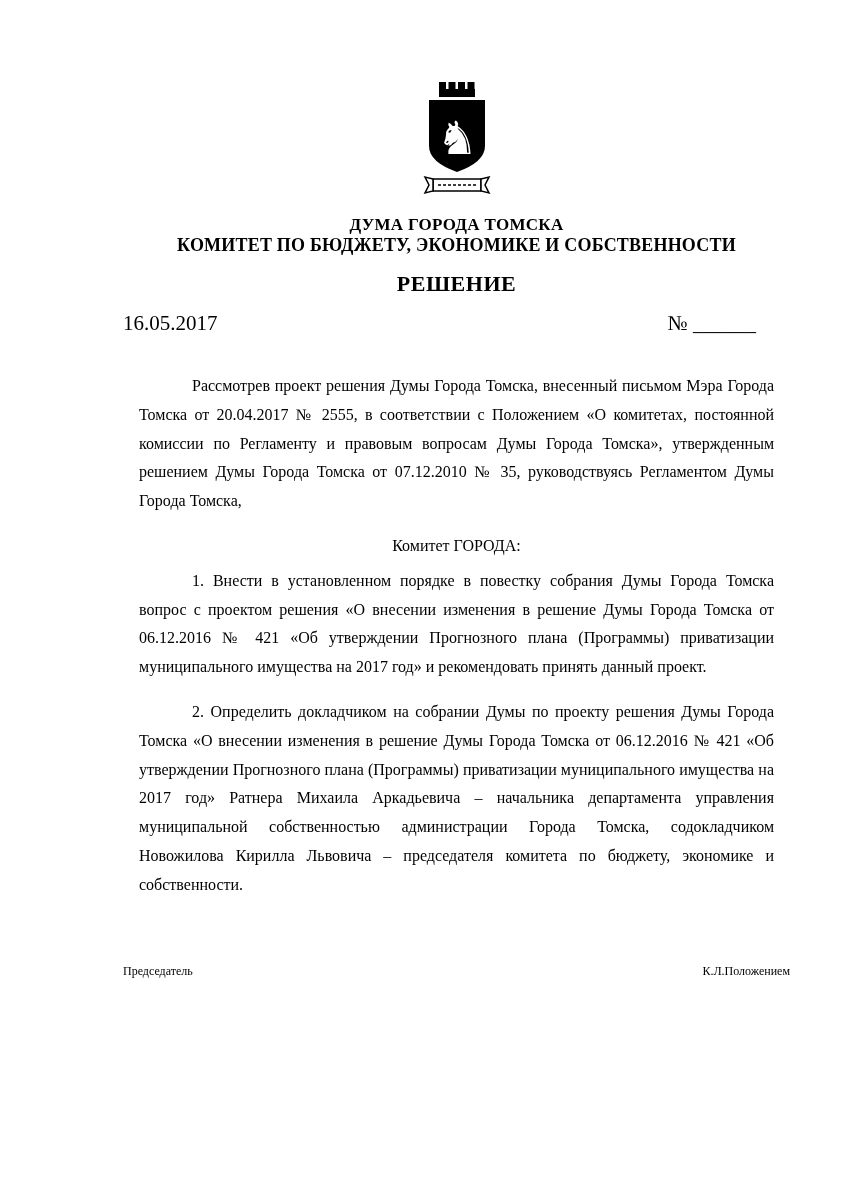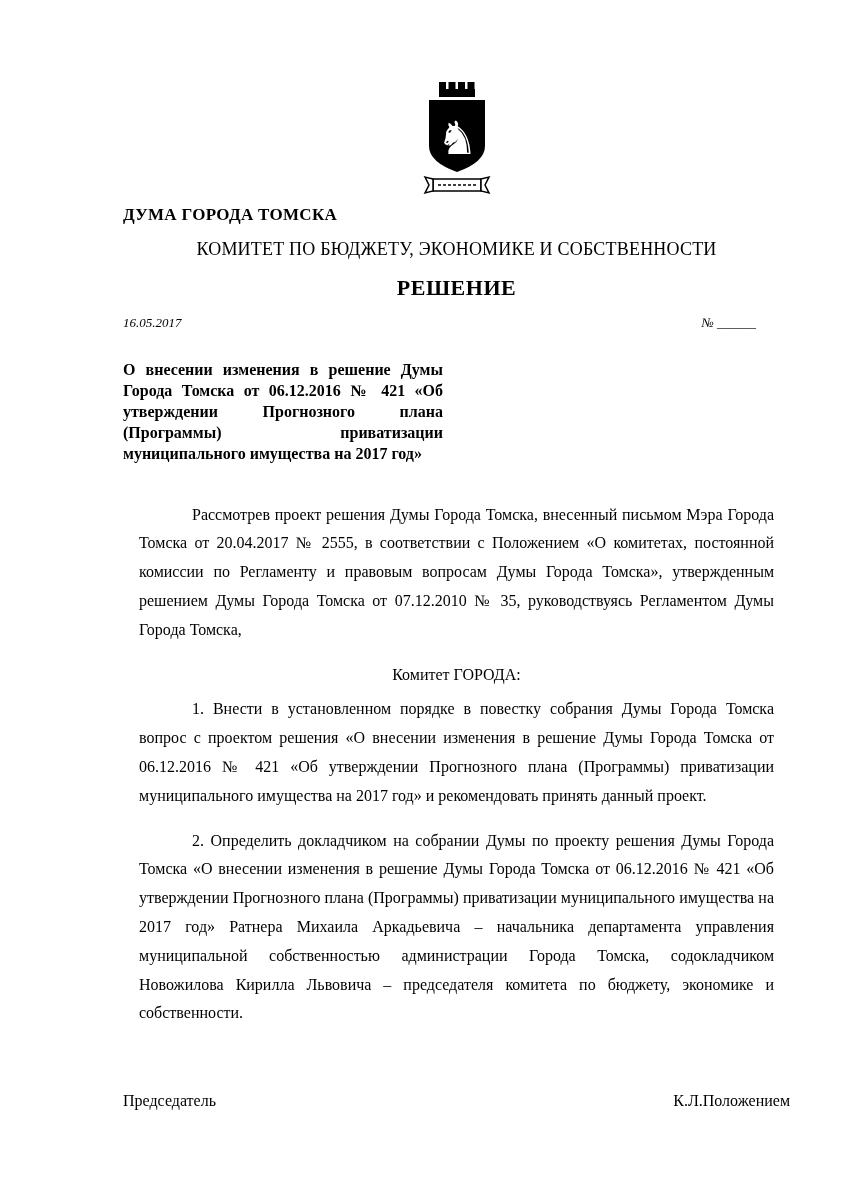--- a/index.html
+++ b/index.html
@@ -17,46 +17,45 @@
     font-family: "Liberation Serif", "DejaVu Serif", serif;
     padding: 80px 60px 40px 123px;
     overflow: hidden;
   }
   .emblem {
     width: 72px;
     margin: 0 auto;
     text-align: center;
   }
   .org-line1 {
+    text-align: center;
     font-weight: bold;
     font-size: 17px;
-    margin-top: 5px;
+    margin-top: 15px;
     letter-spacing: 0.3px;
   }
   .org-line2 {
     text-align: center;
-    font-weight: normal;
+    font-weight: bold;
     font-size: 18px;
-    margin-top: 14px;
     letter-spacing: 0.2px;
   }
   .doc-type {
     text-align: center;
     font-weight: bold;
     font-size: 22px;
     margin-top: 15px;
     letter-spacing: 0.5px;
   }
   .meta-row {
     display: flex;
     justify-content: space-between;
     align-items: flex-end;
-    font-size: 13px;
+    font-size: 21px;
     margin-top: 14px;
-    font-style: italic;
   }
   .doc-number {
     margin-right: 34px;
   }
   .doc-title {
     width: 320px;
     font-weight: bold;
     font-size: 16px;
     line-height: 1.32;
     text-align: justify;
@@ -77,21 +76,21 @@
     line-height: 1.8;
     text-align: center;
     margin: 0;
   }
   .para.item {
     margin-top: 6px;
   }
   .signature-row {
     display: flex;
     justify-content: space-between;
-    font-size: 16px;
+    font-size: 12px;
     margin-top: 64px;
     gap: 28px;
   }
 </style>
 </head>
 <body>
 
 <div class="page">
 
   <div class="emblem">
@@ -120,21 +119,20 @@
 
   <div class="org-line2">КОМИТЕТ ПО БЮДЖЕТУ, ЭКОНОМИКЕ И СОБСТВЕННОСТИ</div>
 
   <div class="doc-type">РЕШЕНИЕ</div>
 
   <div class="meta-row">
     <span class="doc-date">16.05.2017</span>
     <span class="doc-number">№ ______</span>
   </div>
 
-  <div class="doc-title">О внесении изменения в решение Думы Города Томска от 06.12.2016 № 421 «Об утверждении Прогнозного плана (Программы) приватизации муниципального имущества на 2017 год»</div>
 
   <p class="para preamble">Рассмотрев проект решения Думы Города Томска, внесенный письмом Мэра Города Томска от 20.04.2017 № 2555, в соответствии с Положением «О комитетах, постоянной комиссии по Регламенту и правовым вопросам Думы Города Томска», утвержденным решением Думы Города Томска от 07.12.2010 № 35, руководствуясь Регламентом Думы Города Томска,</p>
 
   <p class="resolved-heading">Комитет ГОРОДА:</p>
 
   <p class="para item">1.  Внести в установленном порядке в повестку собрания Думы Города Томска вопрос с проектом решения «О внесении изменения в решение Думы Города Томска от 06.12.2016 № 421 «Об утверждении Прогнозного плана (Программы) приватизации муниципального имущества на 2017 год» и рекомендовать принять данный проект.</p>
 
   <p class="para item">2. Определить докладчиком на собрании Думы по проекту решения Думы Города Томска «О внесении изменения в решение Думы Города Томска от 06.12.2016 № 421 «Об утверждении Прогнозного плана (Программы) приватизации муниципального имущества на 2017 год» Ратнера Михаила Аркадьевича – начальника департамента управления муниципальной собственностью администрации Города Томска, содокладчиком Новожилова Кирилла Львовича – председателя комитета по бюджету, экономике и собственности.</p>
 
   <div class="signature-row">

